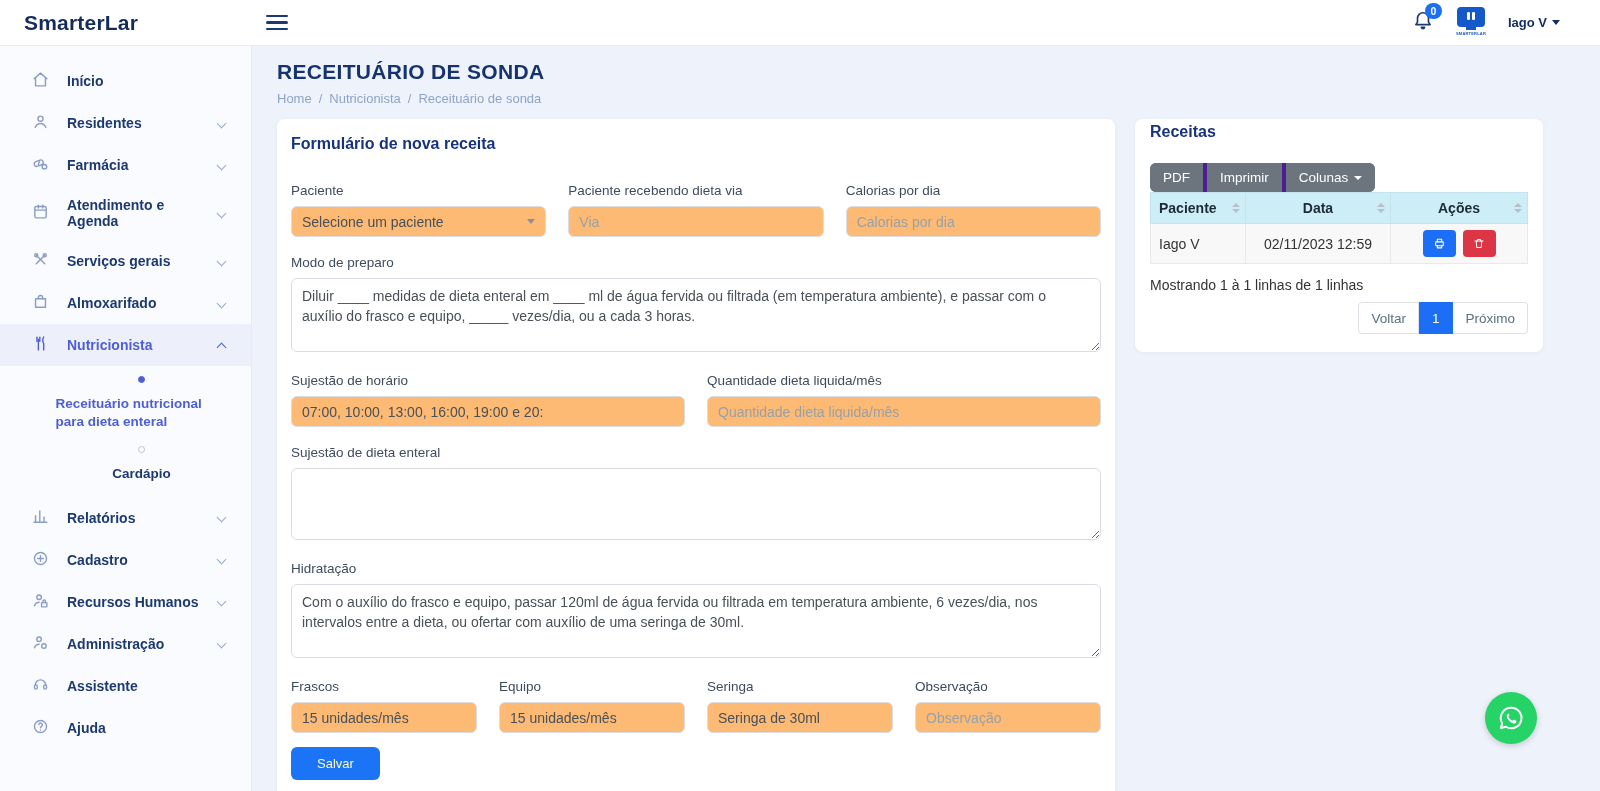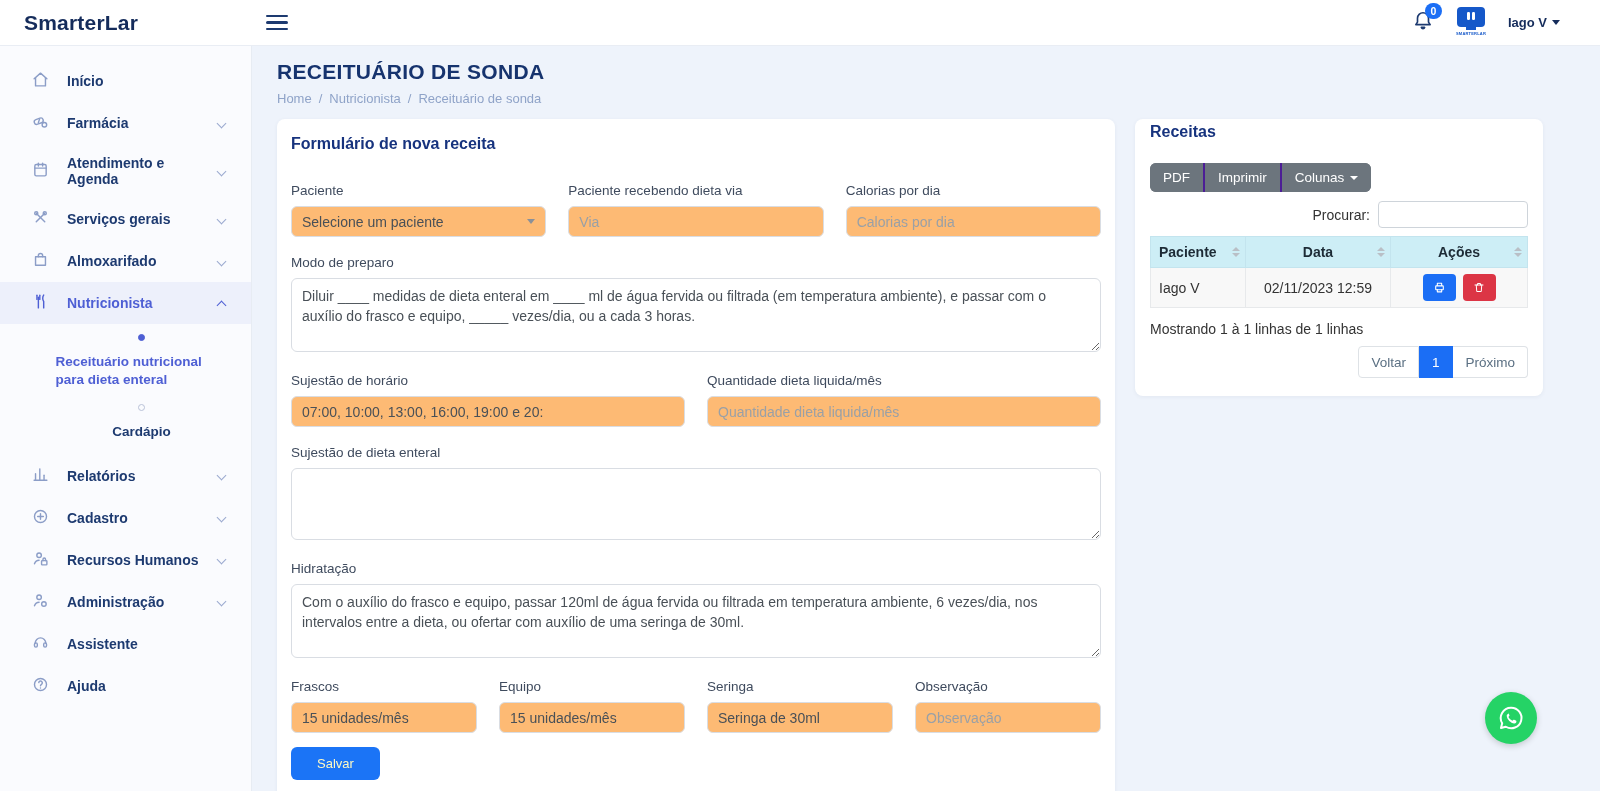--- a/index.html
+++ b/index.html
@@ -66,21 +66,21 @@
   .fselect { display:flex; align-items:center; justify-content:space-between; cursor:pointer; }
   .fselect .sel-caret { width:0; height:0; border-left:4px solid transparent; border-right:4px solid transparent; border-top:5px solid #8a9099; }
   .ftext { width:100%; border:1px solid #d9dde3; border-radius:6px; font-family:"Liberation Sans",sans-serif; font-size:14px; color:#495057; padding:7px 10px; resize:vertical; outline:none; line-height:1.45; }
   .ta-lg { height:74px; } .ta-md { height:72px; }
   .btn-save { display:inline-block; background:#1b74f6; color:#fef9c3; border:none; border-radius:6px; font-family:"Liberation Sans",sans-serif; font-size:13px; padding:9px 26px; cursor:pointer; margin-top:14px; }
 
   
   .side-card .card-title { margin-bottom:22px; }
   .btn-group { display:inline-flex; background:#6c757d; border-radius:6px; overflow:hidden; }
   .btn-group .gbtn { background:#6c757d; color:#fff; border:none; font-family:"Liberation Sans",sans-serif; font-size:13.5px; padding:7px 13px; cursor:pointer; display:flex; align-items:center; gap:6px; }
-  .btn-group .gbtn + .gbtn { border-left:2px solid #4c1d95; }
+  .btn-group .gbtn + .gbtn { border-left:4px solid #4c1d95; }
   .gbtn .caret-w { width:0; height:0; border-left:4px solid transparent; border-right:4px solid transparent; border-top:4px solid #fff; }
   .search-row { display:flex; justify-content:flex-end; align-items:center; gap:8px; margin:9px 0 8px 0; }
   .search-row label { font-size:14px; color:#333; }
   .search-input { width:150px; height:27px; border:1px solid #ced4da; border-radius:4px; padding:0 8px; outline:none; font-family:"Liberation Sans",sans-serif; font-size:13px; }
   table.rtable { width:100%; border-collapse:collapse; font-size:14px; }
   .rtable th { background:#cdeef6; border:1px solid #c3e4ee; padding:7px 8px; color:#1d2b36; font-weight:bold; text-align:center; position:relative; }
   .rtable th:first-child { text-align:left; }
   .rtable td { border:1px solid #e7e9eb; padding:6px 8px; background:#f8f8f8; }
   .rtable td.c { text-align:center; }
   .sort { position:absolute; right:5px; top:50%; transform:translateY(-50%); display:flex; flex-direction:column; gap:2px; }
@@ -144,20 +144,28 @@
   <div class="sidebar">
 
     <div class="nav-item">
       <span class="ni"><svg width="17" height="17" viewBox="0 0 24 24" fill="none" stroke="currentColor" stroke-width="2" stroke-linecap="round" stroke-linejoin="round">
             <path d="M3 11l9-8 9 8"></path>
             <path d="M5 9.5V21h14V9.5"></path>
           </svg></span>
       <span class="lbl">Início</span>
     </div>
 
+    <div class="nav-item">
+      <span class="ni"><svg width="17" height="17" viewBox="0 0 24 24" fill="none" stroke="currentColor" stroke-width="2" stroke-linecap="round">
+            <circle cx="12" cy="8" r="3.6"></circle>
+            <path d="M4.5 20.5c1.4-3.8 4.6-5.7 7.5-5.7s6.1 1.9 7.5 5.7"></path>
+          </svg></span>
+      <span class="lbl">Residentes</span>
+      <i class="chev"></i>
+    </div>
 
     <div class="nav-item">
       <span class="ni"><svg width="17" height="17" viewBox="0 0 24 24" fill="none" stroke="currentColor" stroke-width="2" stroke-linecap="round">
             <rect x="3" y="8" width="13" height="7" rx="3.5" transform="rotate(-20 9.5 11.5)"></rect>
             <line x1="9" y1="13.4" x2="10.8" y2="8.3"></line>
             <circle cx="17.5" cy="16.5" r="3.2"></circle>
           </svg></span>
       <span class="lbl">Farmácia</span>
       <i class="chev"></i>
     </div>
@@ -368,24 +376,20 @@
 
         <div class="btn-group">
           <button class="gbtn">PDF</button>
           <button class="gbtn">Imprimir</button>
           <button class="gbtn">
             <span>Colunas</span>
             <i class="caret-w"></i>
           </button>
         </div>
 
-        <div class="search-row">
-          <label>Procurar:</label>
-          <input class="search-input" style="">
-        </div>
 
         <table class="rtable">
           <thead>
             <tr>
               <th style="width:95px;"><span>Paciente</span><span class="sort">
                     <i class="su"></i>
                     <i class="sd"></i>
                   </span></th>
               <th style="width:145px;"><span>Data</span><span class="sort">
                     <i class="su"></i>

